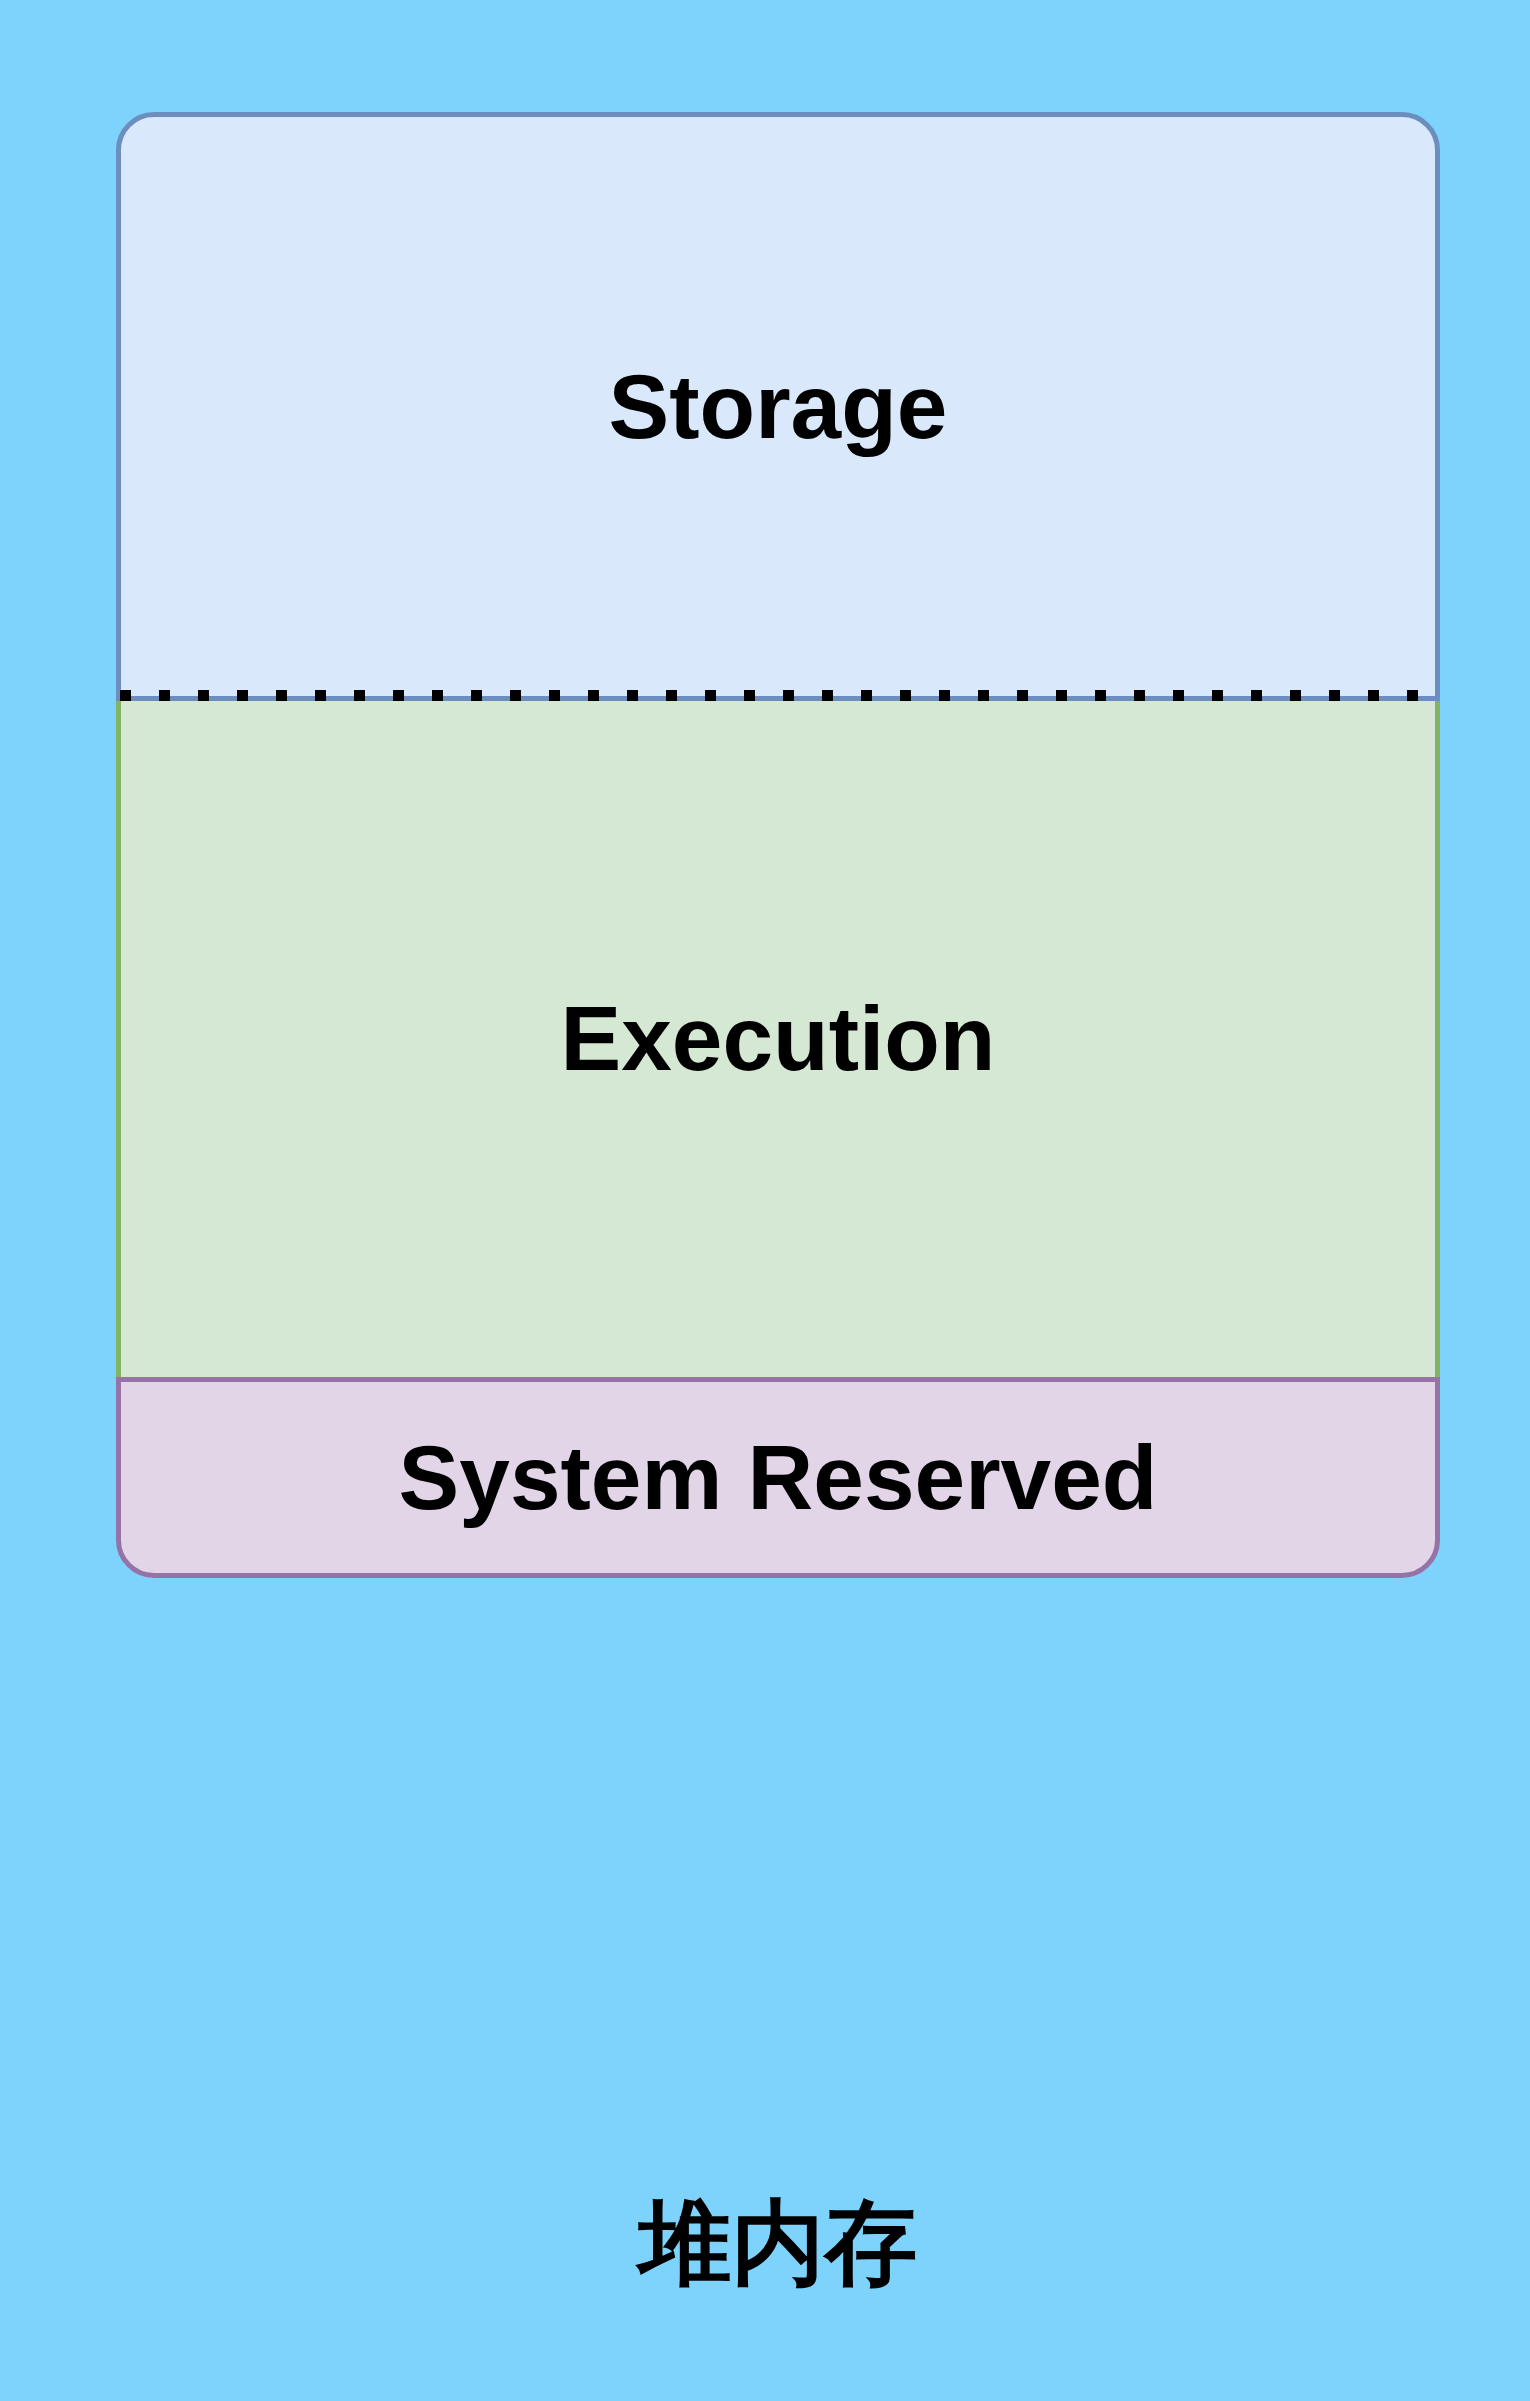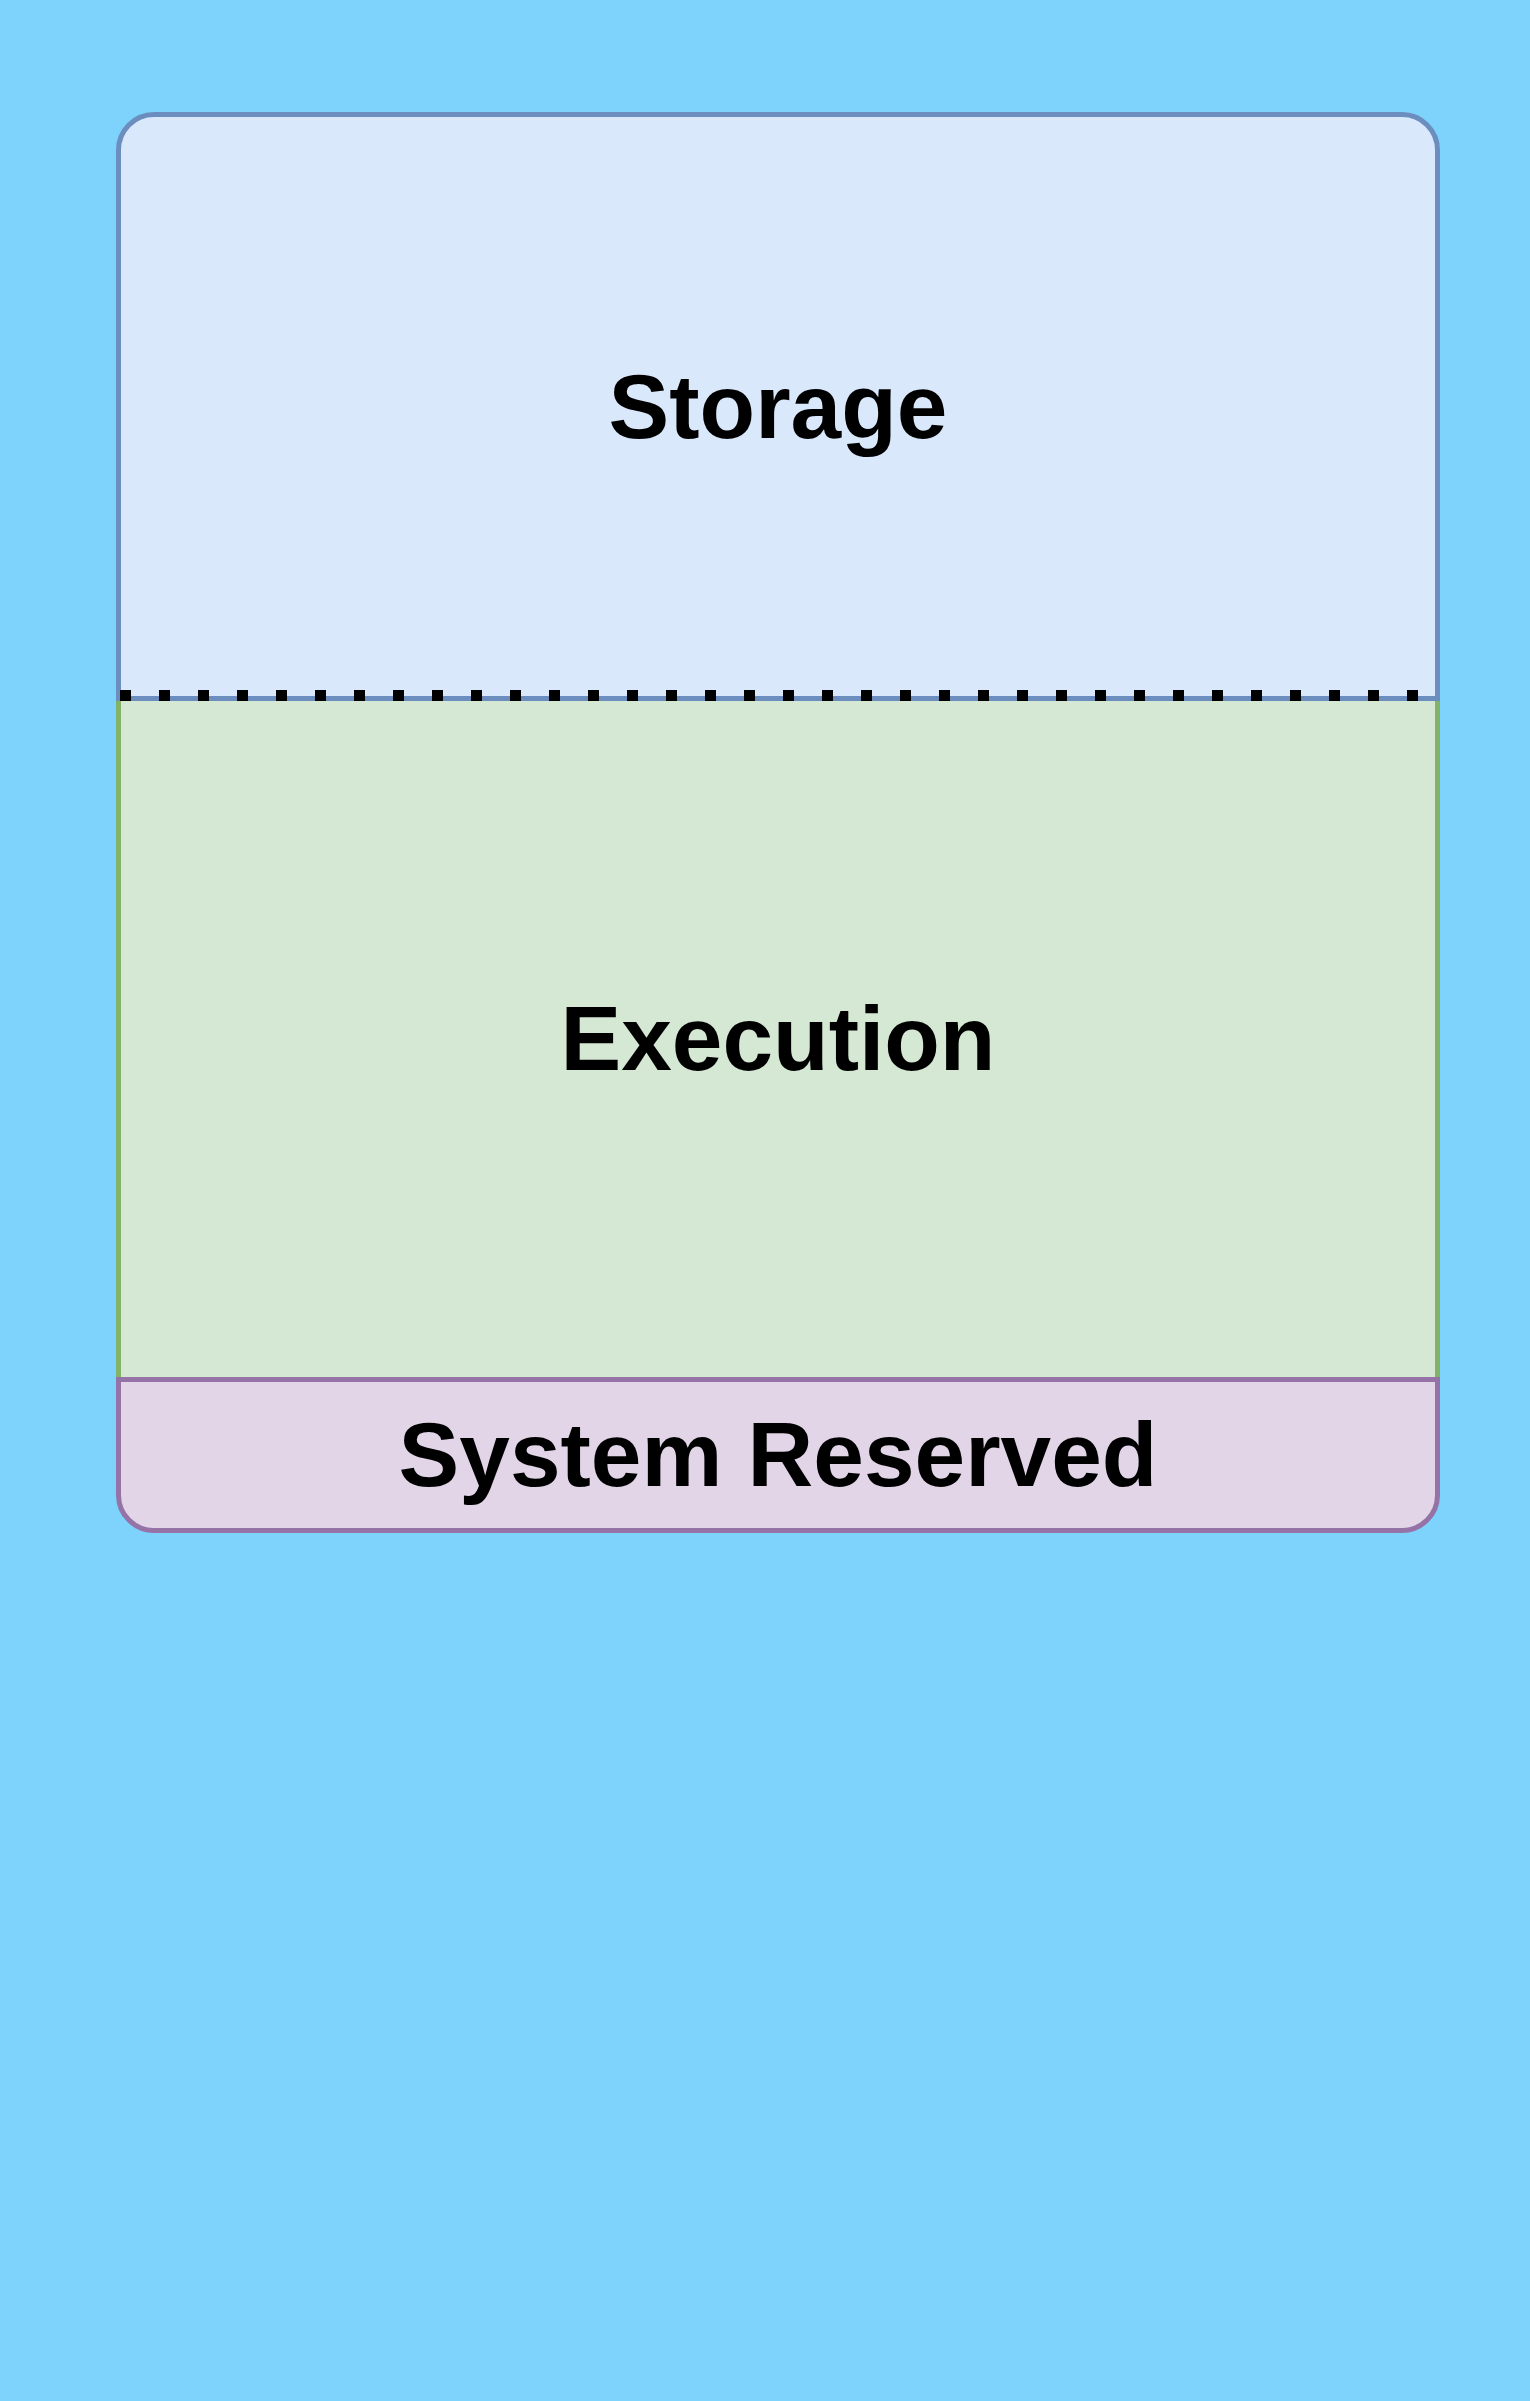--- a/index.html
+++ b/index.html
@@ -51,21 +51,21 @@
     border-left: 5.5px solid #82b366;
     border-right: 5.5px solid #82b366;
   }
   .user-memory {
     height: 582px;
     background: #ffe6cc;
     border: 5.5px solid #d79b00;
     border-bottom: none;
   }
   .system-reserved {
-    height: 156px;
+    height: 201px;
     background: #e1d5e7;
     border: 5.5px solid #9673a6;
     border-radius: 0 0 38px 38px;
   }
   
   .dashed-divider {
     position: absolute;
     left: 3.7px;
     right: 3.7px;
     top: 578px;   
@@ -104,15 +104,16 @@
 
 
     <div class="section system-reserved">
       <span class="section-label">System Reserved</span>
     </div>
 
     <div class="dashed-divider"></div>
 
   </div>
 
+  <div class="caption">堆内存</div>
 
 </div>
 
 
 </body></html>

